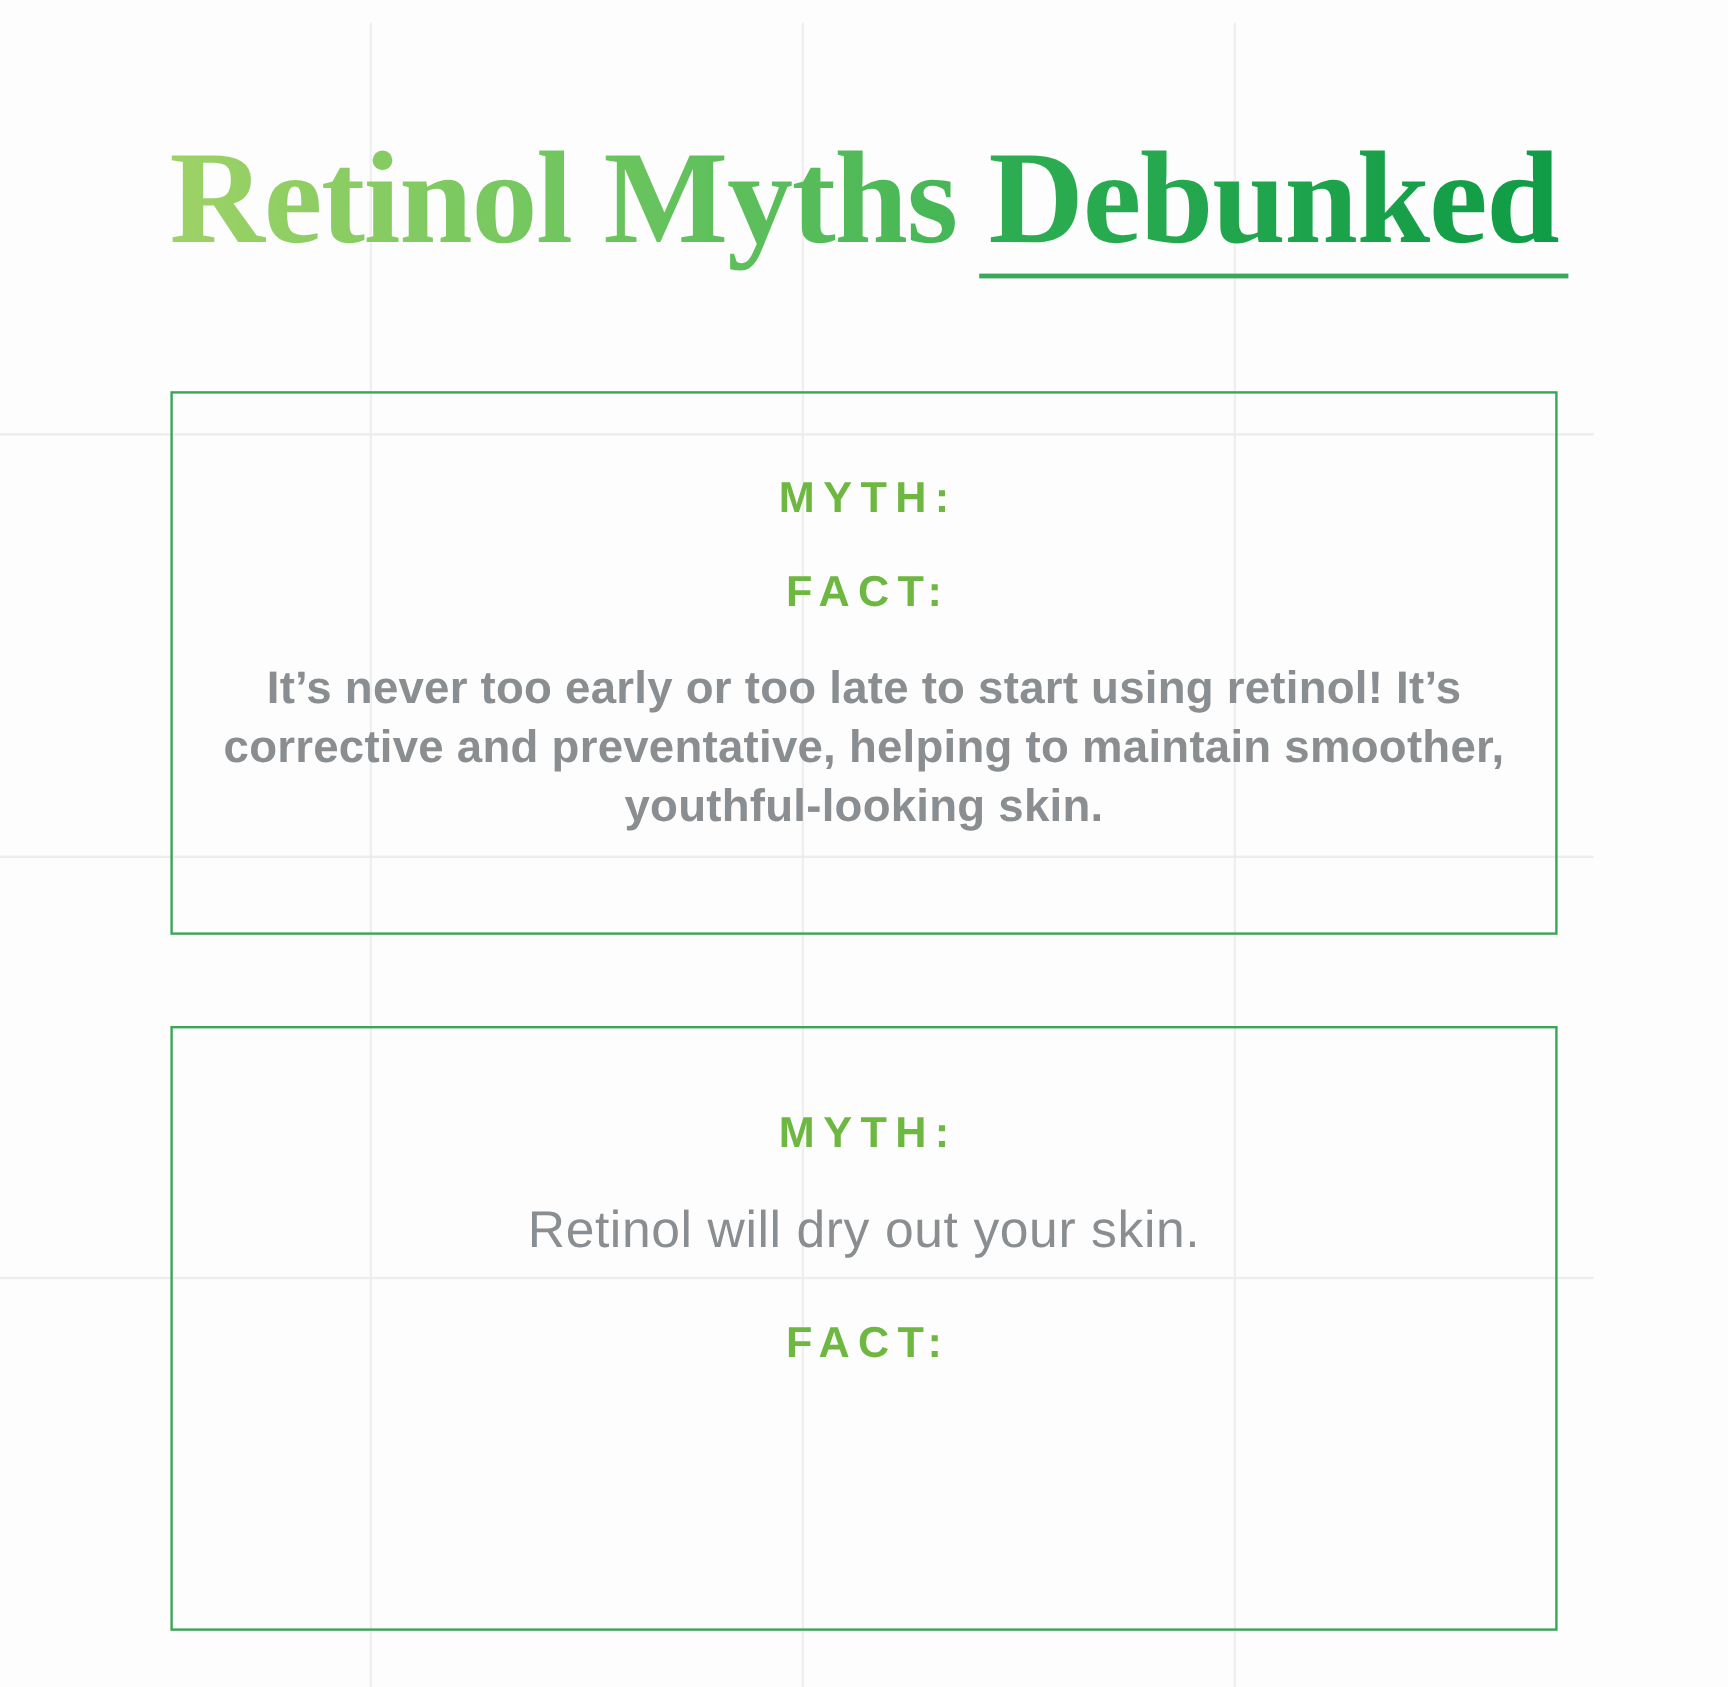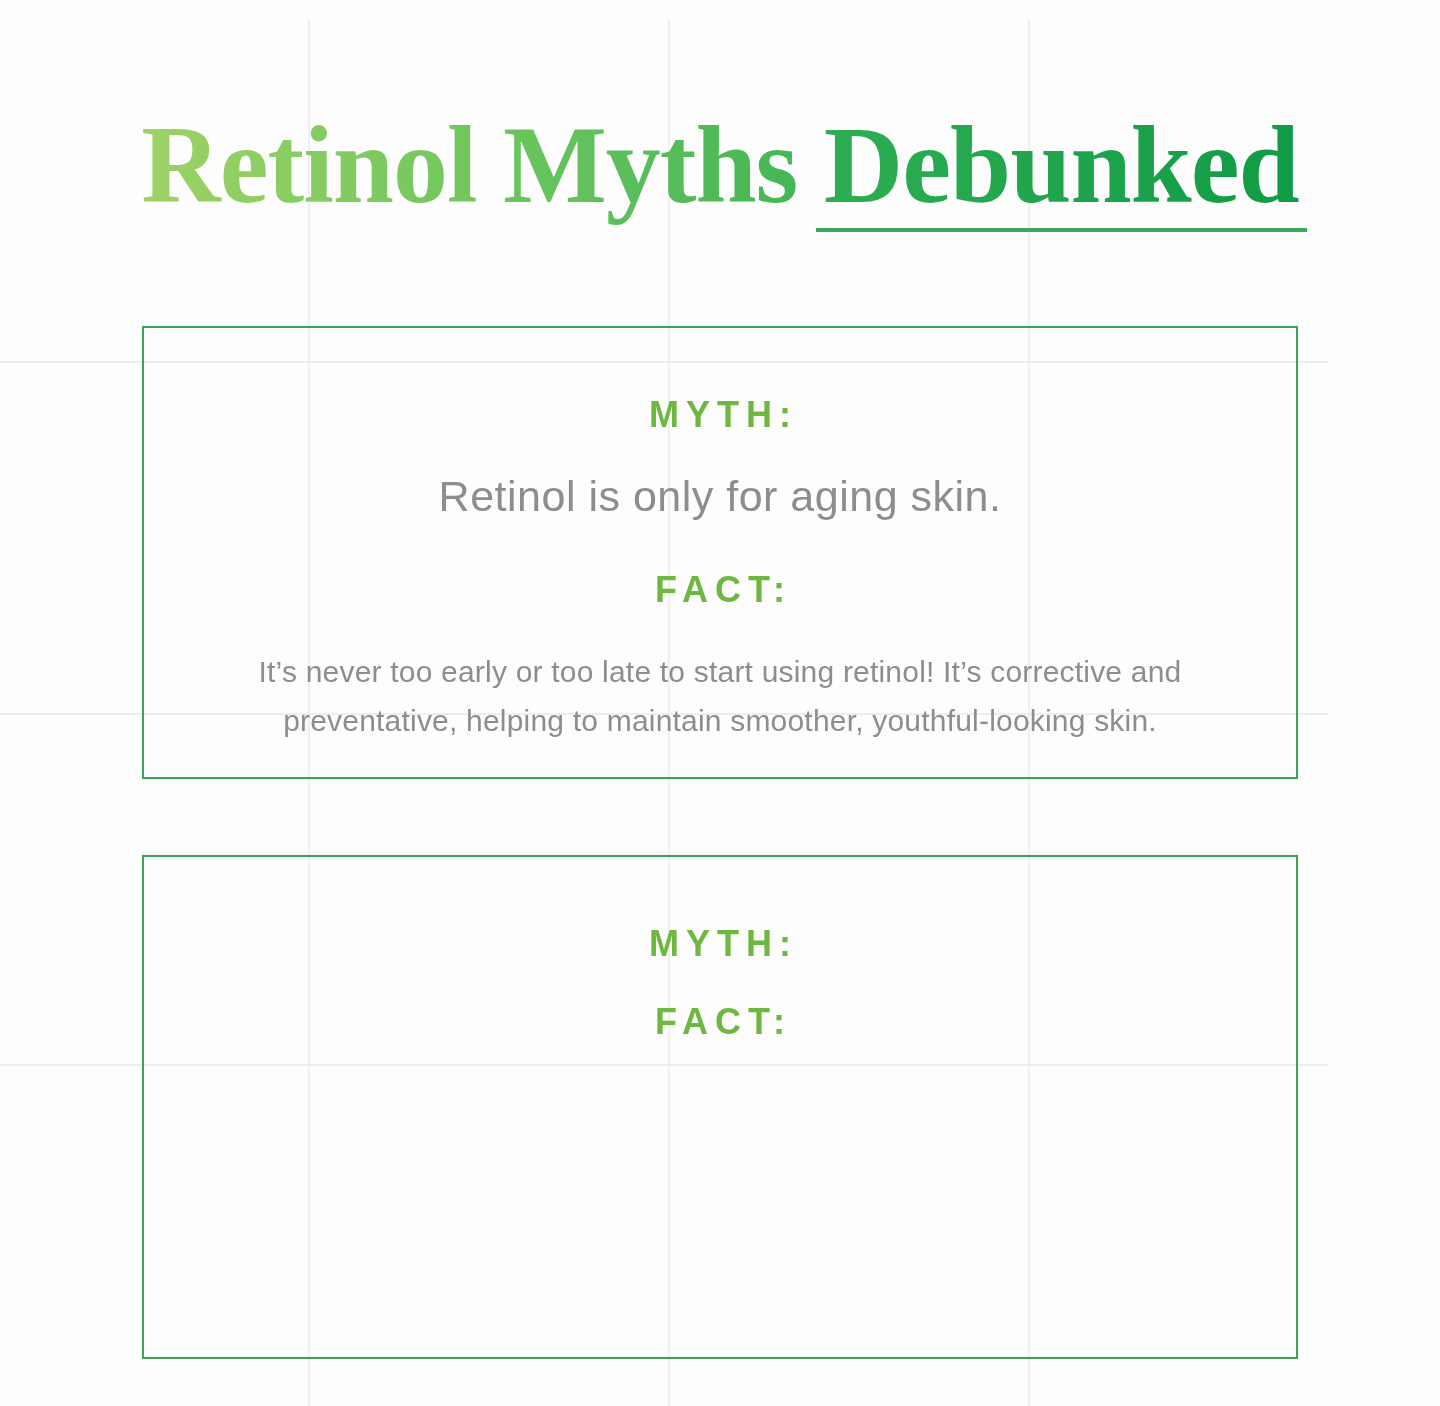--- a/index.html
+++ b/index.html
@@ -97,22 +97,22 @@
     margin: 0 0 36px 0;
   }
   .myth-text {
     font-size: 43px;
     font-weight: 400;
     color: #8a8e91;
     margin: 0 0 48px 0;
     letter-spacing: 0.5px;
   }
   .fact-text {
-    font-size: 30px;
-    font-weight: 400;
+    font-size: 38px;
+    font-weight: 700;
     color: #8a8e91;
     line-height: 49px;
     max-width: 1088px;
     margin: 0 auto;
     letter-spacing: 0.2px;
   }
 </style>
 </head>
 <body>
 
@@ -127,26 +127,26 @@
 
   <div class="title-wrap">
     <h1 class="page-title">
       <span class="title-main">Retinol Myths</span><span class="title-underlined">Debunked</span>
     </h1>
   </div>
 
   <section class="card card-1">
     <div class="card-inner">
       <div class="section-label">MYTH:</div>
-      <div class="myth-text">Retinol is only for aging skin.</div>
       <div class="section-label">FACT:</div>
       <div class="fact-text">It’s never too early or too late to start using retinol! It’s corrective and preventative, helping to maintain smoother, youthful-looking skin.</div>
     </div>
   </section>
 
   <section class="card card-2">
     <div class="card-inner">
       <div class="section-label">MYTH:</div>
+      <div class="myth-text">Retinol will dry out your skin.</div>
       <div class="section-label">FACT:</div>
     </div>
   </section>
 
 </div>
 
 </body></html>

